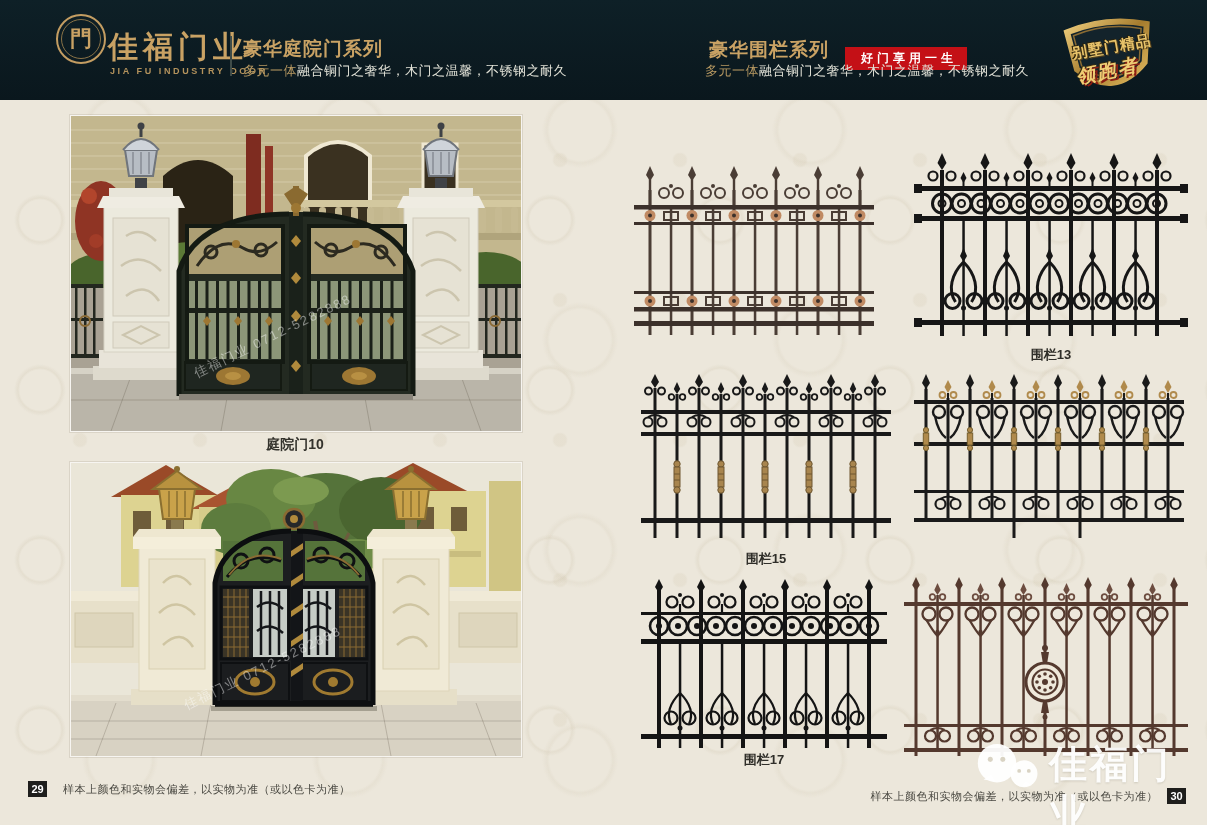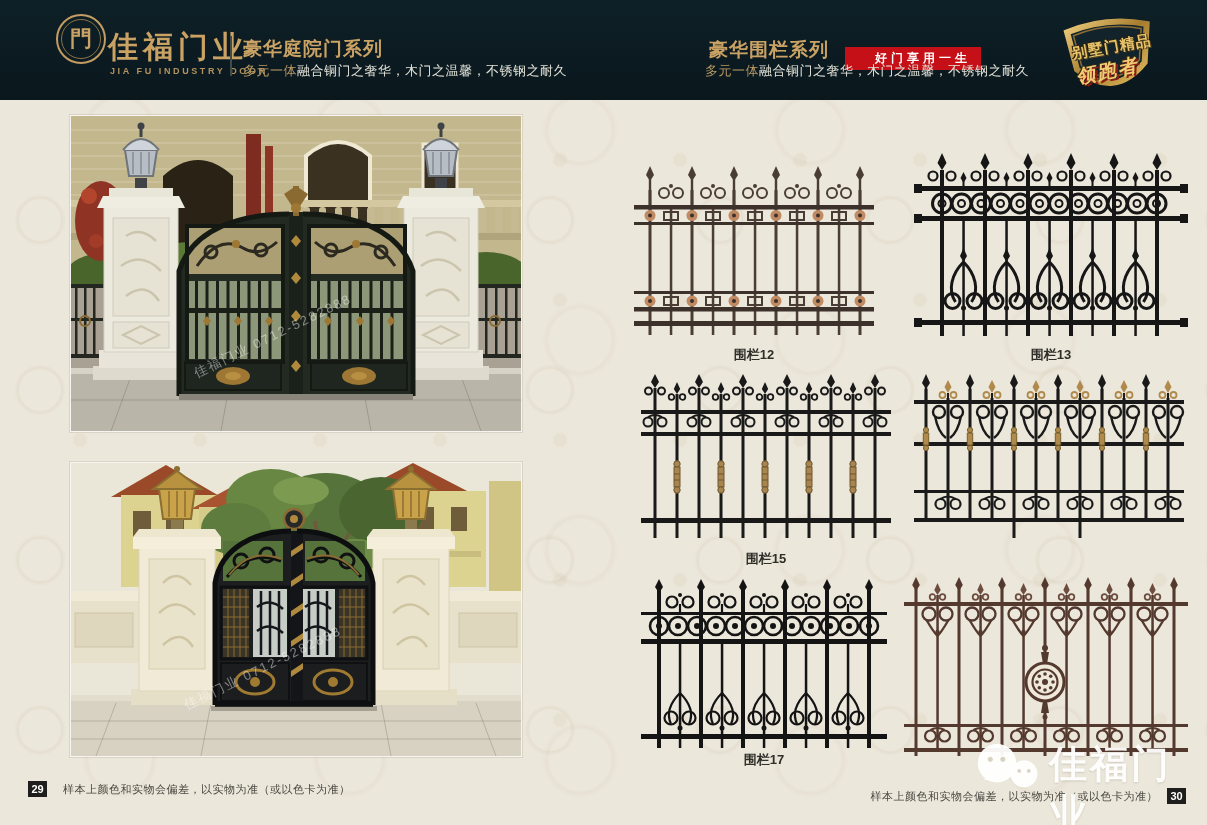--- a/index.html
+++ b/index.html
@@ -18,21 +18,21 @@
     display:flex;align-items:center;justify-content:center;}
   .logo-ring .inner{width:38px;height:38px;border:1px solid #8a7347;border-radius:50%;
     display:flex;align-items:center;justify-content:center;color:#c9a264;font-size:22px;font-weight:bold;}
   .brand-cn{left:108px;top:27px;color:#c9a264;font-size:30px;font-weight:bold;letter-spacing:5px;}
   .brand-en{left:110px;top:66px;color:#b3925c;font-size:9px;letter-spacing:2.6px;font-weight:bold;}
   .hdr-divider{left:230px;top:36px;width:2px;height:40px;background:#3f4c49;}
   .series-title{color:#c9a264;font-size:19px;font-weight:bold;letter-spacing:1px;}
   .series-sub{font-size:13px;letter-spacing:.5px;color:#e3e3d8;}
   .series-sub .em{color:#b99a62;}
   .red-badge{left:845px;top:47px;background:#c41016;color:#fff;font-size:12px;font-weight:bold;
-    letter-spacing:4px;padding:3px 10px 3px 30px;}
+    letter-spacing:4px;padding:3px 10px 3px 16px;}
   .emblem{left:1048px;top:14px;width:124px;height:88px;transform:rotate(-6deg);}
   .emblem .l1{position:absolute;left:10px;top:24px;width:110px;text-align:center;color:#e8c36a;
     font-size:15px;font-weight:bold;letter-spacing:1px;text-shadow:1px 1px 0 #53401c,-1px -1px 0 #2a2008;transform:rotate(-4deg);}
   .emblem .l2{position:absolute;left:8px;top:44px;width:100px;text-align:center;color:#f0cc74;
     font-size:19px;font-weight:bold;font-style:italic;letter-spacing:2px;
     text-shadow:2px 2px 0 #8d1d12,-1px -1px 0 #3a2c0c;transform:rotate(-6deg);}
   
   .photo{border:1px solid rgba(255,255,255,.6);box-shadow:0 0 0 1px rgba(120,110,90,.15);}
   .photo-label{font-size:14px;font-weight:bold;color:#33322c;text-align:center;}
   .fence-label{font-size:13px;font-weight:bold;color:#2f2e29;text-align:center;}
@@ -254,20 +254,21 @@
         <path d="M225,194 l5,6 -5,6 -5,-6 Z"></path>
           <path d="M225,244 l5,6 -5,6 -5,-6 Z"></path>
       </g>
       <path d="M225,96 L213,78 L225,70 L237,78 Z" fill="#8a6a30"></path>
       <rect x="222" y="70" width="6" height="30" fill="#8a6a30"></rect>
         <circle cx="225" cy="92" r="5" fill="#9d7733"></circle>
       <rect x="108" y="278" width="234" height="6" fill="#8a857a"></rect>
     </svg>
     <div class="abs wm" style="left:120px;top:250px;">佳福门业 0712-5282888</div>
   </div>
+  <div class="abs photo-label" style="left:70px;top:436px;width:450px;">庭院门10</div>
 
   <div class="abs photo" style="left:70px;top:462px;width:450px;height:293px;">
     <svg width="450" height="293" viewBox="0 0 450 293">
       <rect width="450" height="293" fill="#eae6d8"></rect>
       <polygon points="40,34 150,34 95,2" fill="#9a4a28"></polygon>
       <rect x="50" y="32" width="130" height="92" fill="#ddd391"></rect>
       <polygon points="120,46 230,46 175,16" fill="#a85430"></polygon>
       <rect x="128" y="44" width="95" height="80" fill="#d6cc8a"></rect>
       <rect x="62" y="48" width="18" height="26" fill="#6e5c3a"></rect>
         <rect x="95" y="48" width="18" height="26" fill="#6e5c3a"></rect>
@@ -460,21 +461,20 @@
       <use href="#f12ch" x="169" y="141"></use>
       <use href="#f12ch" x="211" y="141"></use>
     <use href="#f12ro" x="22" y="141"></use>
       <use href="#f12ro" x="64" y="141"></use>
       <use href="#f12ro" x="106" y="141"></use>
       <use href="#f12ro" x="148" y="141"></use>
       <use href="#f12ro" x="190" y="141"></use>
       <use href="#f12ro" x="232" y="141"></use>
     <rect x="6" y="161" width="240" height="5" fill="#3c312b"></rect>
   </svg>
-  <div class="abs fence-label" style="left:628px;top:346px;width:252px;">围栏12</div>
 
   <svg class="abs" style="left:912px;top:150px;" width="278" height="196" viewBox="0 0 278 196">
     <defs>
       <g id="f13fl">
           <path d="M0,3 L4.5,13 L0,20 L-4.5,13 Z" fill="#161616"></path>
         <circle cx="-9" cy="26" r="4.5" fill="none" stroke="#161616" stroke-width="2.2"></circle>
         <circle cx="9" cy="26" r="4.5" fill="none" stroke="#161616" stroke-width="2.2"></circle>
         <rect x="-1.4" y="20" width="2.8" height="18" fill="#161616"></rect>
         </g>
       <g id="f13gd" fill="#161616">

